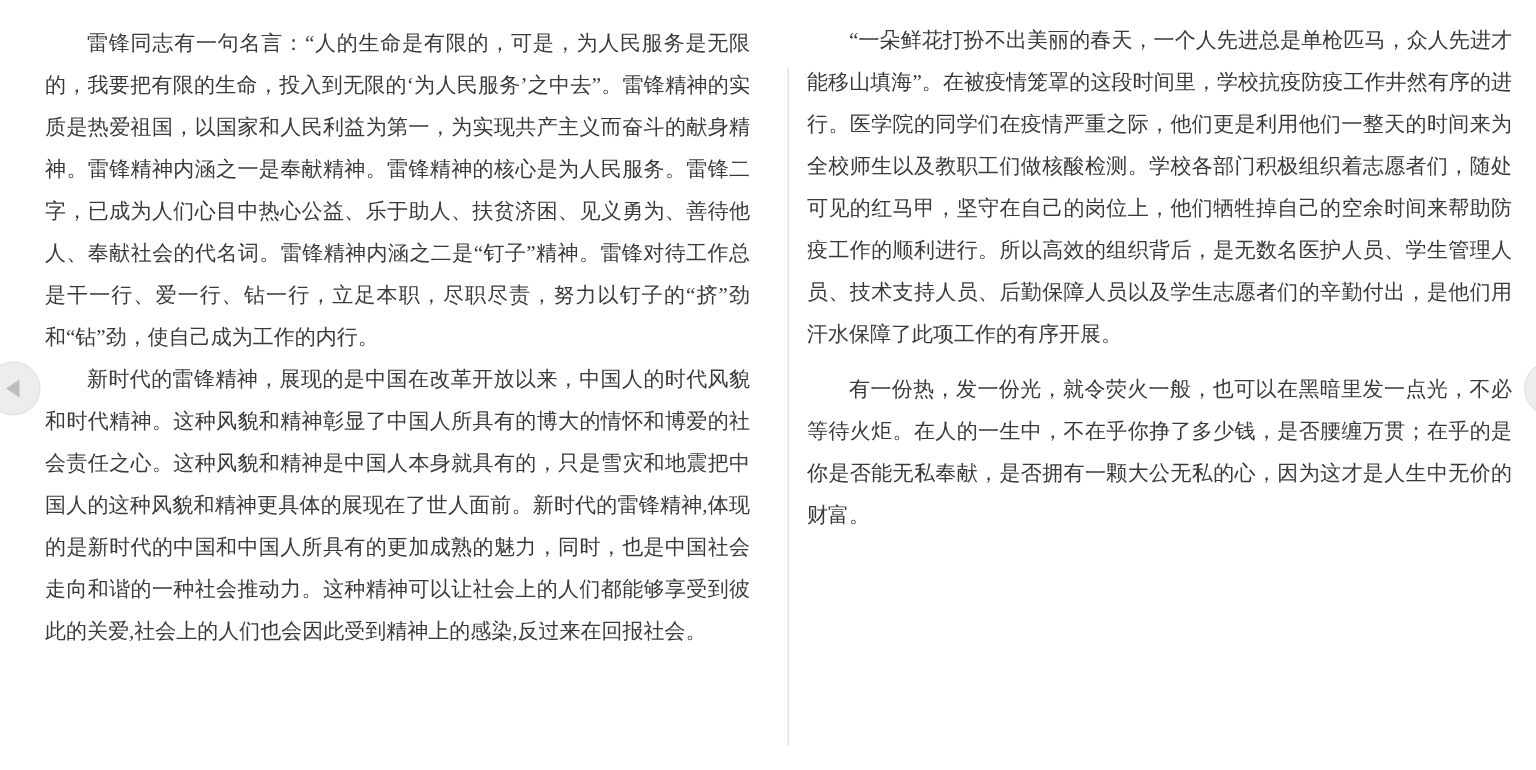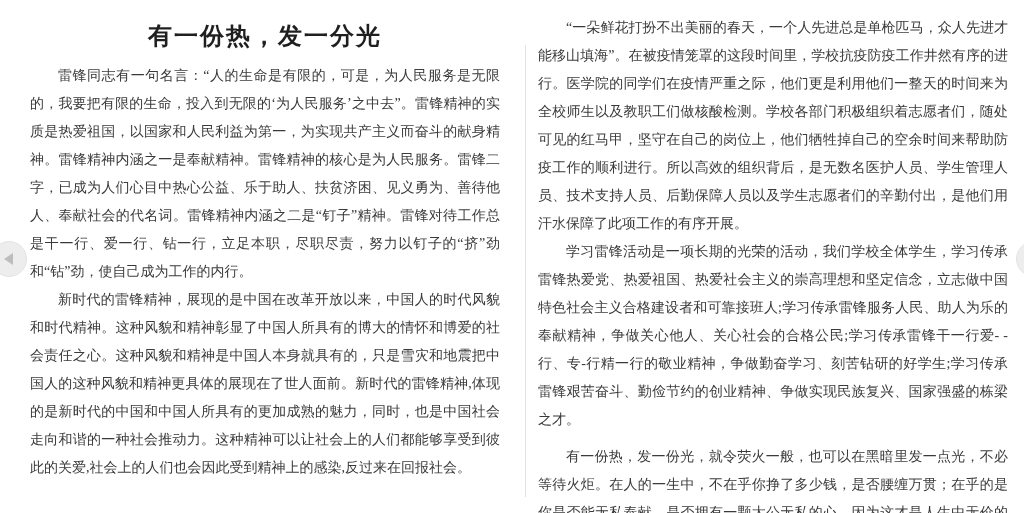--- a/index.html
+++ b/index.html
@@ -72,30 +72,28 @@
     border-bottom: 6px solid transparent;
   }
   .tri-left  { border-right: 9px solid #bdbdbd; margin-right: 2px; }
 </style>
 </head>
 <body>
 
 <div id="viewer">
 
   <div id="page-left" class="page">
-    <div class="doc-title">有一份热，发一分光</div>
     <p>雷锋同志有一句名言：“人的生命是有限的，可是，为人民服务是无限的，我要把有限的生命，投入到无限的‘为人民服务’之中去”。雷锋精神的实质是热爱祖国，以国家和人民利益为第一，为实现共产主义而奋斗的献身精神。雷锋精神内涵之一是奉献精神。雷锋精神的核心是为人民服务。雷锋二字，已成为人们心目中热心公益、乐于助人、扶贫济困、见义勇为、善待他人、奉献社会的代名词。雷锋精神内涵之二是“钉子”精神。雷锋对待工作总是干一行、爱一行、钻一行，立足本职，尽职尽责，努力以钉子的“挤”劲和“钻”劲，使自己成为工作的内行。</p>
     <p>新时代的雷锋精神，展现的是中国在改革开放以来，中国人的时代风貌和时代精神。这种风貌和精神彰显了中国人所具有的博大的情怀和博爱的社会责任之心。这种风貌和精神是中国人本身就具有的，只是雪灾和地震把中国人的这种风貌和精神更具体的展现在了世人面前。新时代的雷锋精神,体现的是新时代的中国和中国人所具有的更加成熟的魅力，同时，也是中国社会走向和谐的一种社会推动力。这种精神可以让社会上的人们都能够享受到彼此的关爱,社会上的人们也会因此受到精神上的感染,反过来在回报社会。</p>
   </div>
 
   <div id="page-divider"></div>
 
   <div id="page-right" class="page">
     <p>“一朵鲜花打扮不出美丽的春天，一个人先进总是单枪匹马，众人先进才能移山填海”。在被疫情笼罩的这段时间里，学校抗疫防疫工作井然有序的进行。医学院的同学们在疫情严重之际，他们更是利用他们一整天的时间来为全校师生以及教职工们做核酸检测。学校各部门积极组织着志愿者们，随处可见的红马甲，坚守在自己的岗位上，他们牺牲掉自己的空余时间来帮助防疫工作的顺利进行。所以高效的组织背后，是无数名医护人员、学生管理人员、技术支持人员、后勤保障人员以及学生志愿者们的辛勤付出，是他们用汗水保障了此项工作的有序开展。</p>
-    <p>学习雷锋活动是一项长期的光荣的活动，我们学校全体学生，学习传承雷锋热爱党、热爱祖国、热爱社会主义的崇高理想和坚定信念，立志做中国特色社会主义合格建设者和可靠接班人;学习传承雷锋服务人民、助人为乐的奉献精神，争做关心他人、关心社会的合格公民;学习传承雷锋干一行爱- -行、专-行精一行的敬业精神，争做勤奋学习、刻苦钻研的好学生;学习传承雷锋艰苦奋斗、勤俭节约的创业精神、争做实现民族复兴、国家强盛的栋梁之才。</p>
     <p class="gap-before">有一份热，发一份光，就令荧火一般，也可以在黑暗里发一点光，不必等待火炬。在人的一生中，不在乎你挣了多少钱，是否腰缠万贯；在乎的是你是否能无私奉献，是否拥有一颗大公无私的心，因为这才是人生中无价的财富。</p>
   </div>
 
   <button id="prev-btn" class="nav-circle">
     <span class="tri tri-left"></span>
   </button>
 
   <button id="next-btn" class="nav-circle">
     
   </button>

